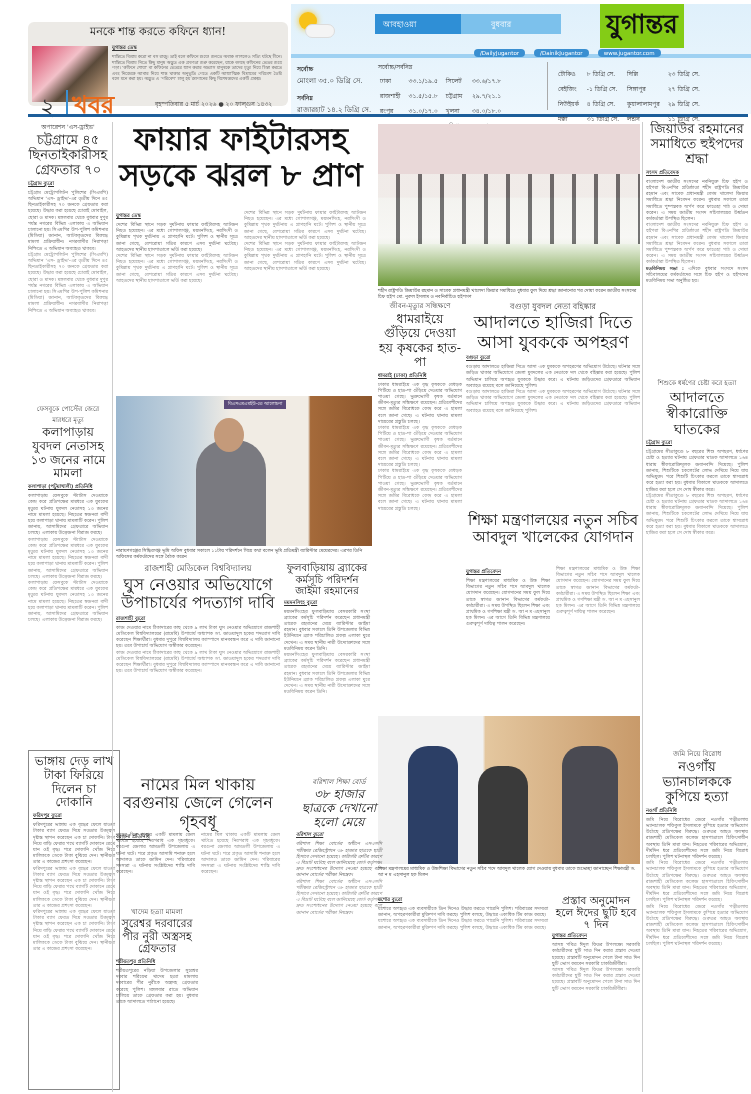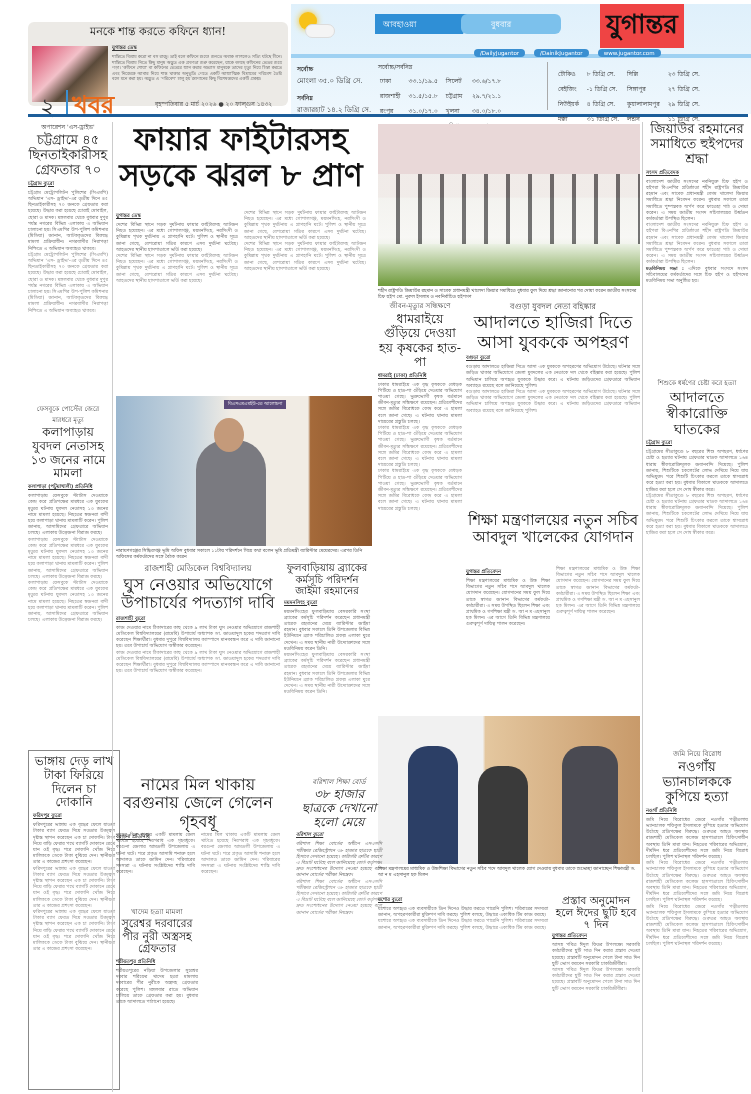--- a/index.html
+++ b/index.html
@@ -34,21 +34,21 @@
 <div class="abs" style="left:66px;top:90px;width:2px;height:24px;background:#3a8fd1;"></div>
 <div class="abs" style="left:72px;top:86px;font-size:24px;font-weight:bold;color:#e96a1c;">খবর</div>
 <div class="abs" style="left:155px;top:99px;font-size:6px;color:#444;">বৃহস্পতিবার ৫ মার্চ ২০২৬ ● ২০ ফাল্গুন ১৪৩২</div>
 
 <div class="abs" style="left:291px;top:4px;width:460px;height:110px;background:linear-gradient(180deg,#dff0fb,#eef7fd);padding-left:36px;">
   <div class="abs" style="left:6px;top:8px;width:40px;height:30px;">
     <div style="position:absolute;left:2px;top:0;width:18px;height:18px;border-radius:50%;background:#f7c21a;box-shadow:0 0 6px #f7c21a;"></div>
     <div style="position:absolute;left:8px;top:12px;width:30px;height:14px;border-radius:8px;background:#f4f4f4;border:1px solid #dcdcdc;"></div>
   </div>
   <div class="abs" style="left:84px;top:10px;width:100px;height:20px;background:#2f8fd6;color:#fff;font-size:8px;padding:4px 8px;clip-path:polygon(0 0,100% 0,88% 100%,0 100%);">আবহাওয়া</div>
-  <div class="abs" style="left:170px;top:10px;width:100px;height:20px;background:#7cc1ec;color:#fff;font-size:8px;padding:4px 0 0 30px;border-radius:6px;">বুধবার</div>
+  <div class="abs" style="left:170px;top:10px;width:100px;height:20px;background:#7cc1ec;color:#fff;font-size:8px;padding:4px 0 0 30px;">বুধবার</div>
   <div class="abs" style="left:0;top:50px;width:460px;height:4px;background:#9fd1f2;"></div>
   <div class="abs" style="left:6px;top:60px;">
     <div style="font-size:6px;font-weight:bold;color:#333;">সর্বোচ্চ</div>
     <div style="font-size:7px;color:#333;">মোংলা ৩৫.০ ডিগ্রি সে.</div>
     <div style="font-size:6px;font-weight:bold;color:#333;margin-top:6px;">সর্বনিম্ন</div>
     <div style="font-size:7px;color:#333;">রাজারহাট ১৪.২ ডিগ্রি সে.</div>
   </div>
   <div class="abs" style="left:84px;top:58px;">
     <div style="font-size:6px;color:#333;padding-left:3px;">সর্বোচ্চ/সর্বনিম্ন</div>
     <table class="weather-tbl">
@@ -105,21 +105,21 @@
       <tr>
             <td>মক্কা</td>
             <td>৩১ ডিগ্রি সে.</td>
             <td>লন্ডন</td>
             <td>১১ ডিগ্রি সে.</td>
           </tr>
     </tbody>
       </table>
   </div>
 </div>
-<div class="abs" style="left:600px;top:4px;font-size:26px;font-weight:bold;color:#111;font-family:'DejaVu Serif',serif;background:#ef4444;padding:0 6px;">যুগান্তর</div>
+<div class="abs" style="left:600px;top:4px;font-size:26px;font-weight:bold;color:#111;font-family:'DejaVu Serif',serif;background:#84cc16;padding:0 6px;">যুগান্তর</div>
 <div class="abs" style="left:470px;top:40px;">
   <span class="social-pill">/DailyJugantor</span>
   <span class="social-pill">/DainikJugantor</span>
   <span class="social-pill">www.jugantor.com</span>
 </div>
 
 <div class="abs" style="left:28px;top:114px;width:720px;height:3px;background:#1c5d99;"></div>
 
 <div class="abs" style="left:28px;top:122px;width:80px;">
   <div class="kicker" style="font-size:6px;">অপারেশন 'এস-ড্রাইভ'</div>

